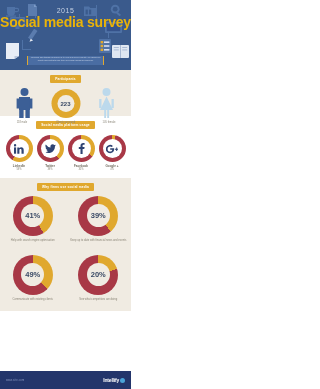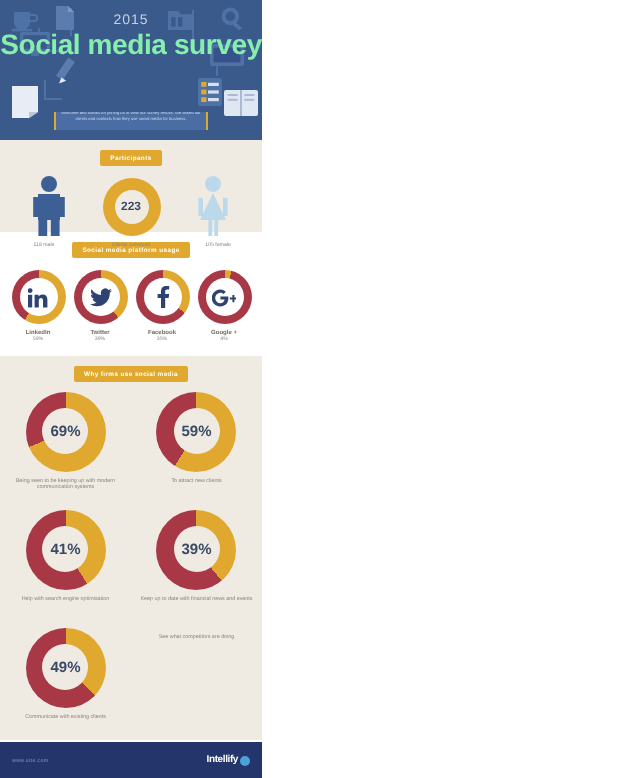--- a/index.html
+++ b/index.html
@@ -28,21 +28,21 @@
   .hdr-line { position: absolute; background: #4f72a6; }
 
   .hdr-year {
     position: absolute; left: 0; right: 0; top: 7px;
     text-align: center;
     font-size: 7px; color: #c6d2e4; letter-spacing: .5px;
   }
   .hdr-title {
     position: absolute; left: 0; right: 0; top: 14px;
     text-align: center;
-    font-size: 14px; font-weight: bold; color: #86efac;
+    font-size: 14px; font-weight: bold; color: #eab308;
     line-height: 1.18; letter-spacing: -.2px;
   }
   .hdr-sub-wrap {
     position: absolute; left: 24px; top: 55px;
     width: 83px; height: 10px;
     display: flex; align-items: center; justify-content: center;
   }
   .hdr-sub {
     width: 77px; height: 9px;
     background: #4a6da3;
@@ -363,34 +363,20 @@
           <span>4%</span>
         </div>
       </div>
 
     </div>
   </div>
 
   <div class="band-cream stats">
     <div class="pill">Why firms use social media</div>
 
-    <div class="stat-row">
-      <div class="stat-cell">
-        <div class="donut d-stat on-cream" style="background:conic-gradient(#e0a82e 0deg 248deg, #a83846 248deg 360deg);">
-          <div class="hole">69%</div>
-        </div>
-        <div class="stat-cap">Being seen to be keeping up with modern communication systems</div>
-      </div>
-      <div class="stat-cell">
-        <div class="donut d-stat on-cream" style="background:conic-gradient(#e0a82e 0deg 212deg, #a83846 212deg 360deg);">
-          <div class="hole">59%</div>
-        </div>
-        <div class="stat-cap">To attract new clients</div>
-      </div>
-    </div>
 
     <div class="stat-row">
       <div class="stat-cell">
         <div class="donut d-stat on-cream" style="background:conic-gradient(#e0a82e 0deg 148deg, #a83846 148deg 360deg);">
           <div class="hole">41%</div>
         </div>
         <div class="stat-cap">Help with search engine optimisation</div>
       </div>
       <div class="stat-cell">
         <div class="donut d-stat on-cream" style="background:conic-gradient(#e0a82e 0deg 140deg, #a83846 140deg 360deg);">
@@ -401,20 +387,23 @@
     </div>
 
     <div class="stat-row">
       <div class="stat-cell">
         <div class="donut d-stat on-cream" style="background:conic-gradient(#e0a82e 0deg 133deg, #a83846 133deg 360deg);">
           <div class="hole">49%</div>
         </div>
         <div class="stat-cap">Communicate with existing clients</div>
       </div>
       <div class="stat-cell">
+        <div class="donut d-stat on-cream" style="background:conic-gradient(#e0a82e 0deg 72deg, #a83846 72deg 360deg);">
+          <div class="hole">20%</div>
+        </div>
         <div class="stat-cap">See what competitors are doing</div>
       </div>
     </div>
   </div>
 
   <div class="footer">
     <div class="foot-txt">www.site.com</div>
     <div class="foot-logo">
       <span>Intellify</span>
       <span class="dot"></span>

